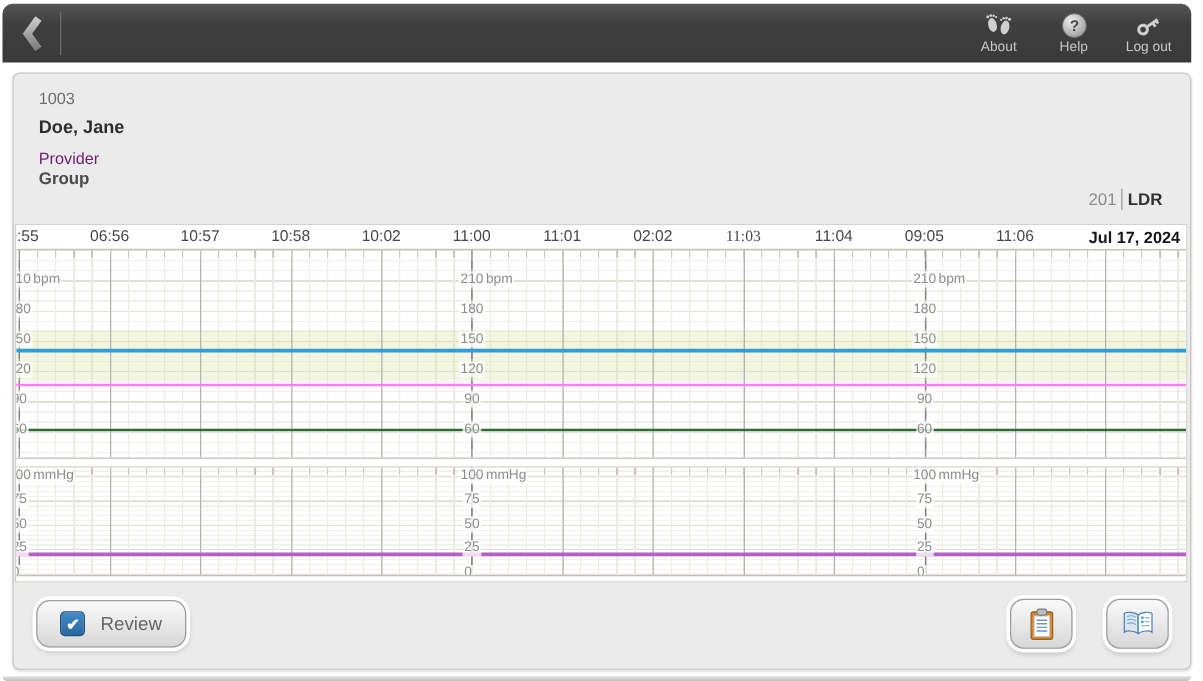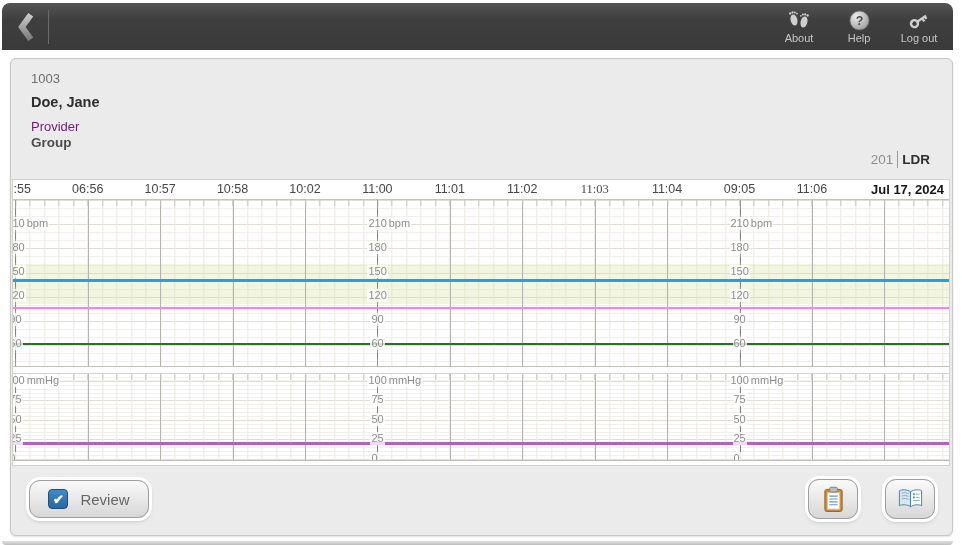--- a/index.html
+++ b/index.html
@@ -163,21 +163,21 @@
     <div class="strip-panel">
       <div class="time-axis">
         <div class="date-label">Jul 17, 2024</div>
       <div class="tlabel" style="left: 2.3px;">10:55</div>
           <div class="tlabel" style="left: 74.72px;">06:56</div>
           <div class="tlabel" style="left: 147.14px;">10:57</div>
           <div class="tlabel" style="left: 219.56px;">10:58</div>
           <div class="tlabel" style="left: 291.98px;">10:02</div>
           <div class="tlabel" style="left: 364.4px;">11:00</div>
           <div class="tlabel" style="left: 436.82px;">11:01</div>
-          <div class="tlabel" style="left: 509.24px;">11:02</div>
+          <div class="tlabel" style="left: 509.24px;">02:02</div>
           <div class="tlabel" style="left: 581.66px; font-family: Liberation Serif, serif;">11:03</div>
           <div class="tlabel" style="left: 654.08px;">11:04</div>
           <div class="tlabel" style="left: 726.5px;">09:05</div>
           <div class="tlabel" style="left: 798.92px;">11:06</div>
           <div class="tlabel faded" style="left: 871.34px;">11:07</div>
         </div>
       <div class="chart fhr">
           <div class="band" style="top: 64px; height: 40px;"></div>
           <div class="minute-line" style="left: 2.3px;"></div>
           <div class="minute-line" style="left: 74.72px;"></div>

